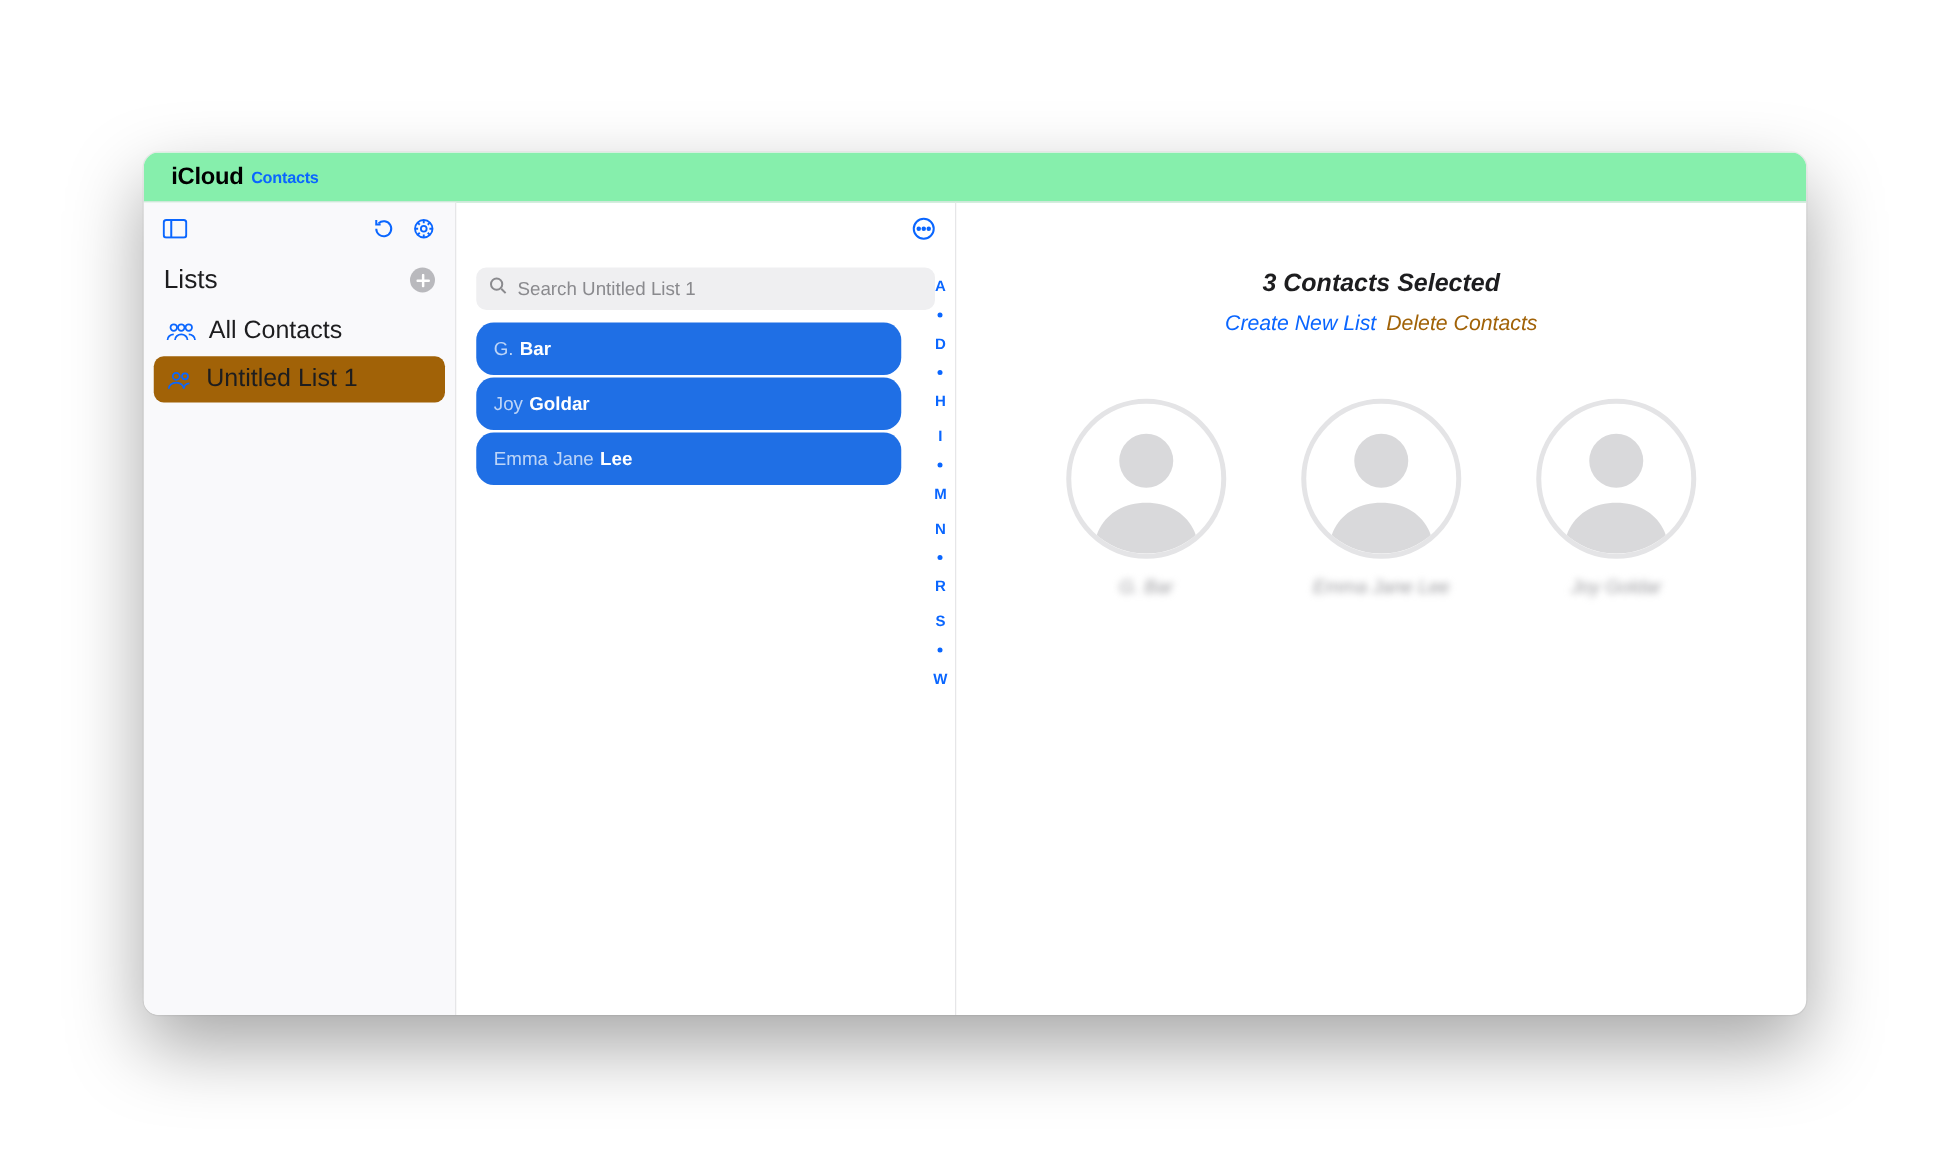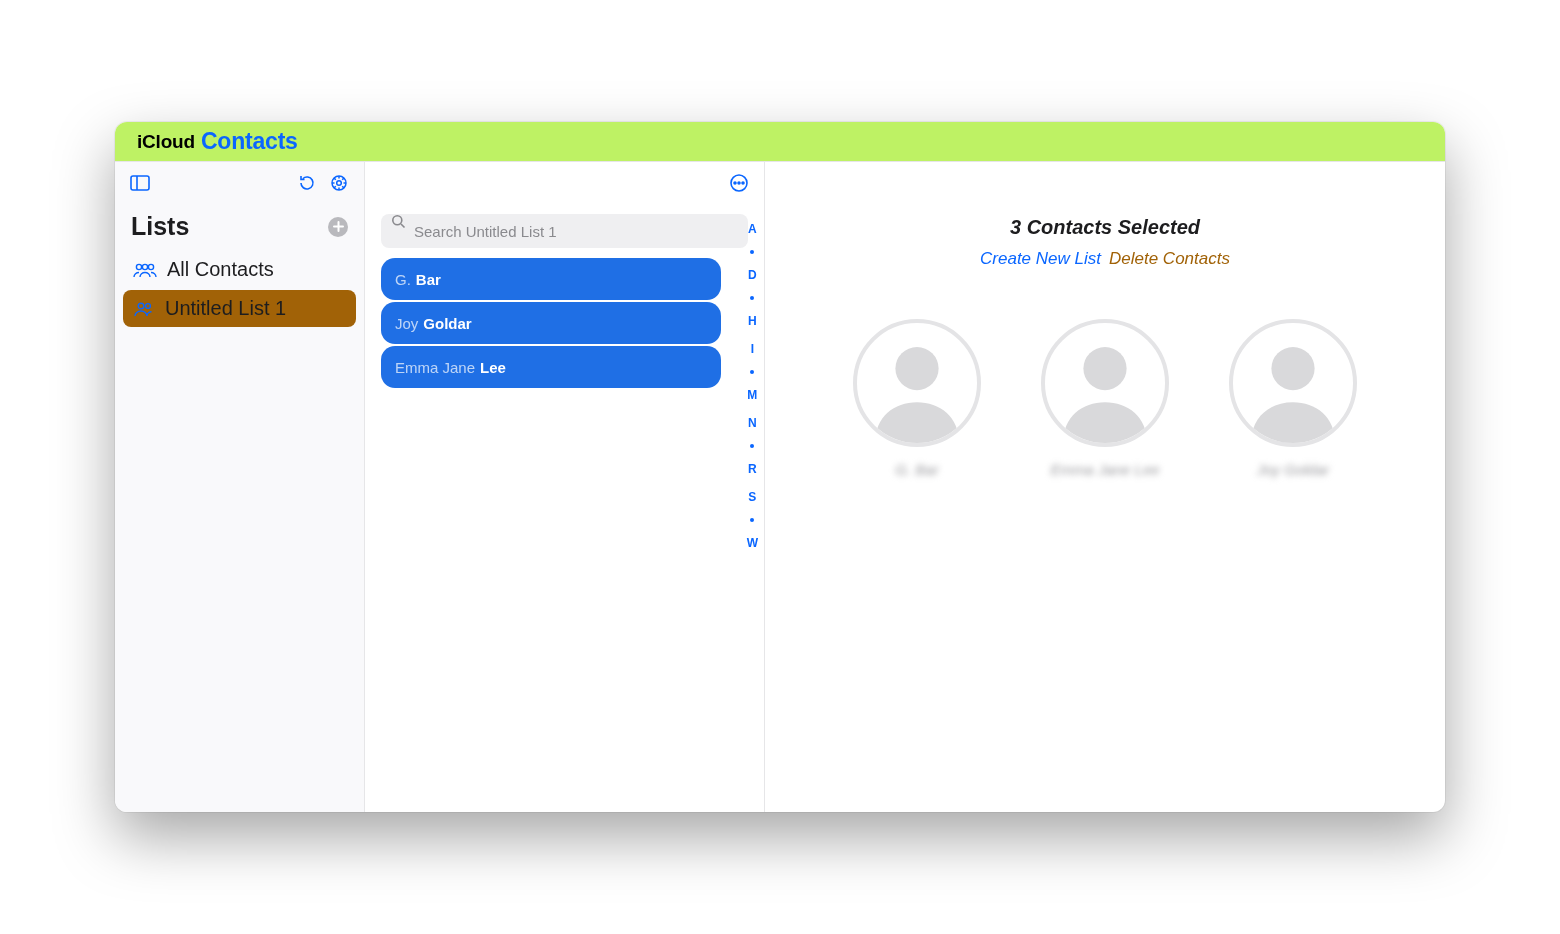--- a/index.html
+++ b/index.html
@@ -21,27 +21,27 @@
       overflow: hidden;
       display: flex;
       flex-direction: column;
     }
     
     .header {
       height: 40px;
       display: flex;
       align-items: center;
       padding: 0 16px;
-      background: #bef264;
+      background: #86efac;
       border-bottom: 1px solid #e6e6e8;
       gap: 6px;
     }
     .apple-logo { font-size: 18px; line-height: 1; }
     .icloud-wordmark { font-weight: 700; font-size: 19px; letter-spacing: -0.2px; }
-    .contacts-wordmark { font-weight: 600; font-size: 23px; color: #0a66ff; letter-spacing: -0.2px; }
+    .contacts-wordmark { font-weight: 600; font-size: 13px; color: #0a66ff; letter-spacing: -0.2px; }
     
     .main {
       flex: 1;
       display: flex;
       min-height: 0;
     }
     
     .sidebar {
       width: 250px;
       background: #f9f9fb;
@@ -62,21 +62,21 @@
       display: flex; align-items: center; justify-content: center;
       color: #0a66ff;
       cursor: pointer;
     }
     .lists-header {
       display: flex;
       align-items: center;
       justify-content: space-between;
       padding: 8px 16px 10px;
     }
-    .lists-title { font-size: 25px; font-weight: 700; color: #1d1d1f; }
+    .lists-title { font-size: 21px; font-weight: 400; color: #1d1d1f; }
     .add-list-btn {
       width: 20px; height: 20px;
       background: #b9b9bd;
       border-radius: 50%;
       display: flex; align-items: center; justify-content: center;
       color: #fff;
       cursor: pointer;
       font-size: 15px;
       font-weight: 700;
       line-height: 1;
@@ -105,21 +105,21 @@
     }
     .mid-toolbar {
       height: 42px;
       display: flex;
       align-items: center;
       justify-content: flex-end;
       padding: 0 14px;
     }
     .searchwrap { padding: 10px 16px 10px; }
     .search {
-      display: flex; 
+      display: flex; align-items: center;
       height: 34px;
       background: #efeff1;
       border-radius: 8px;
       padding: 0 10px;
       gap: 8px;
       color: #7a7a7e;
     }
     .search input {
       border: none; outline: none; background: transparent;
       font-size: 15px; color: #1d1d1f; width: 100%;

